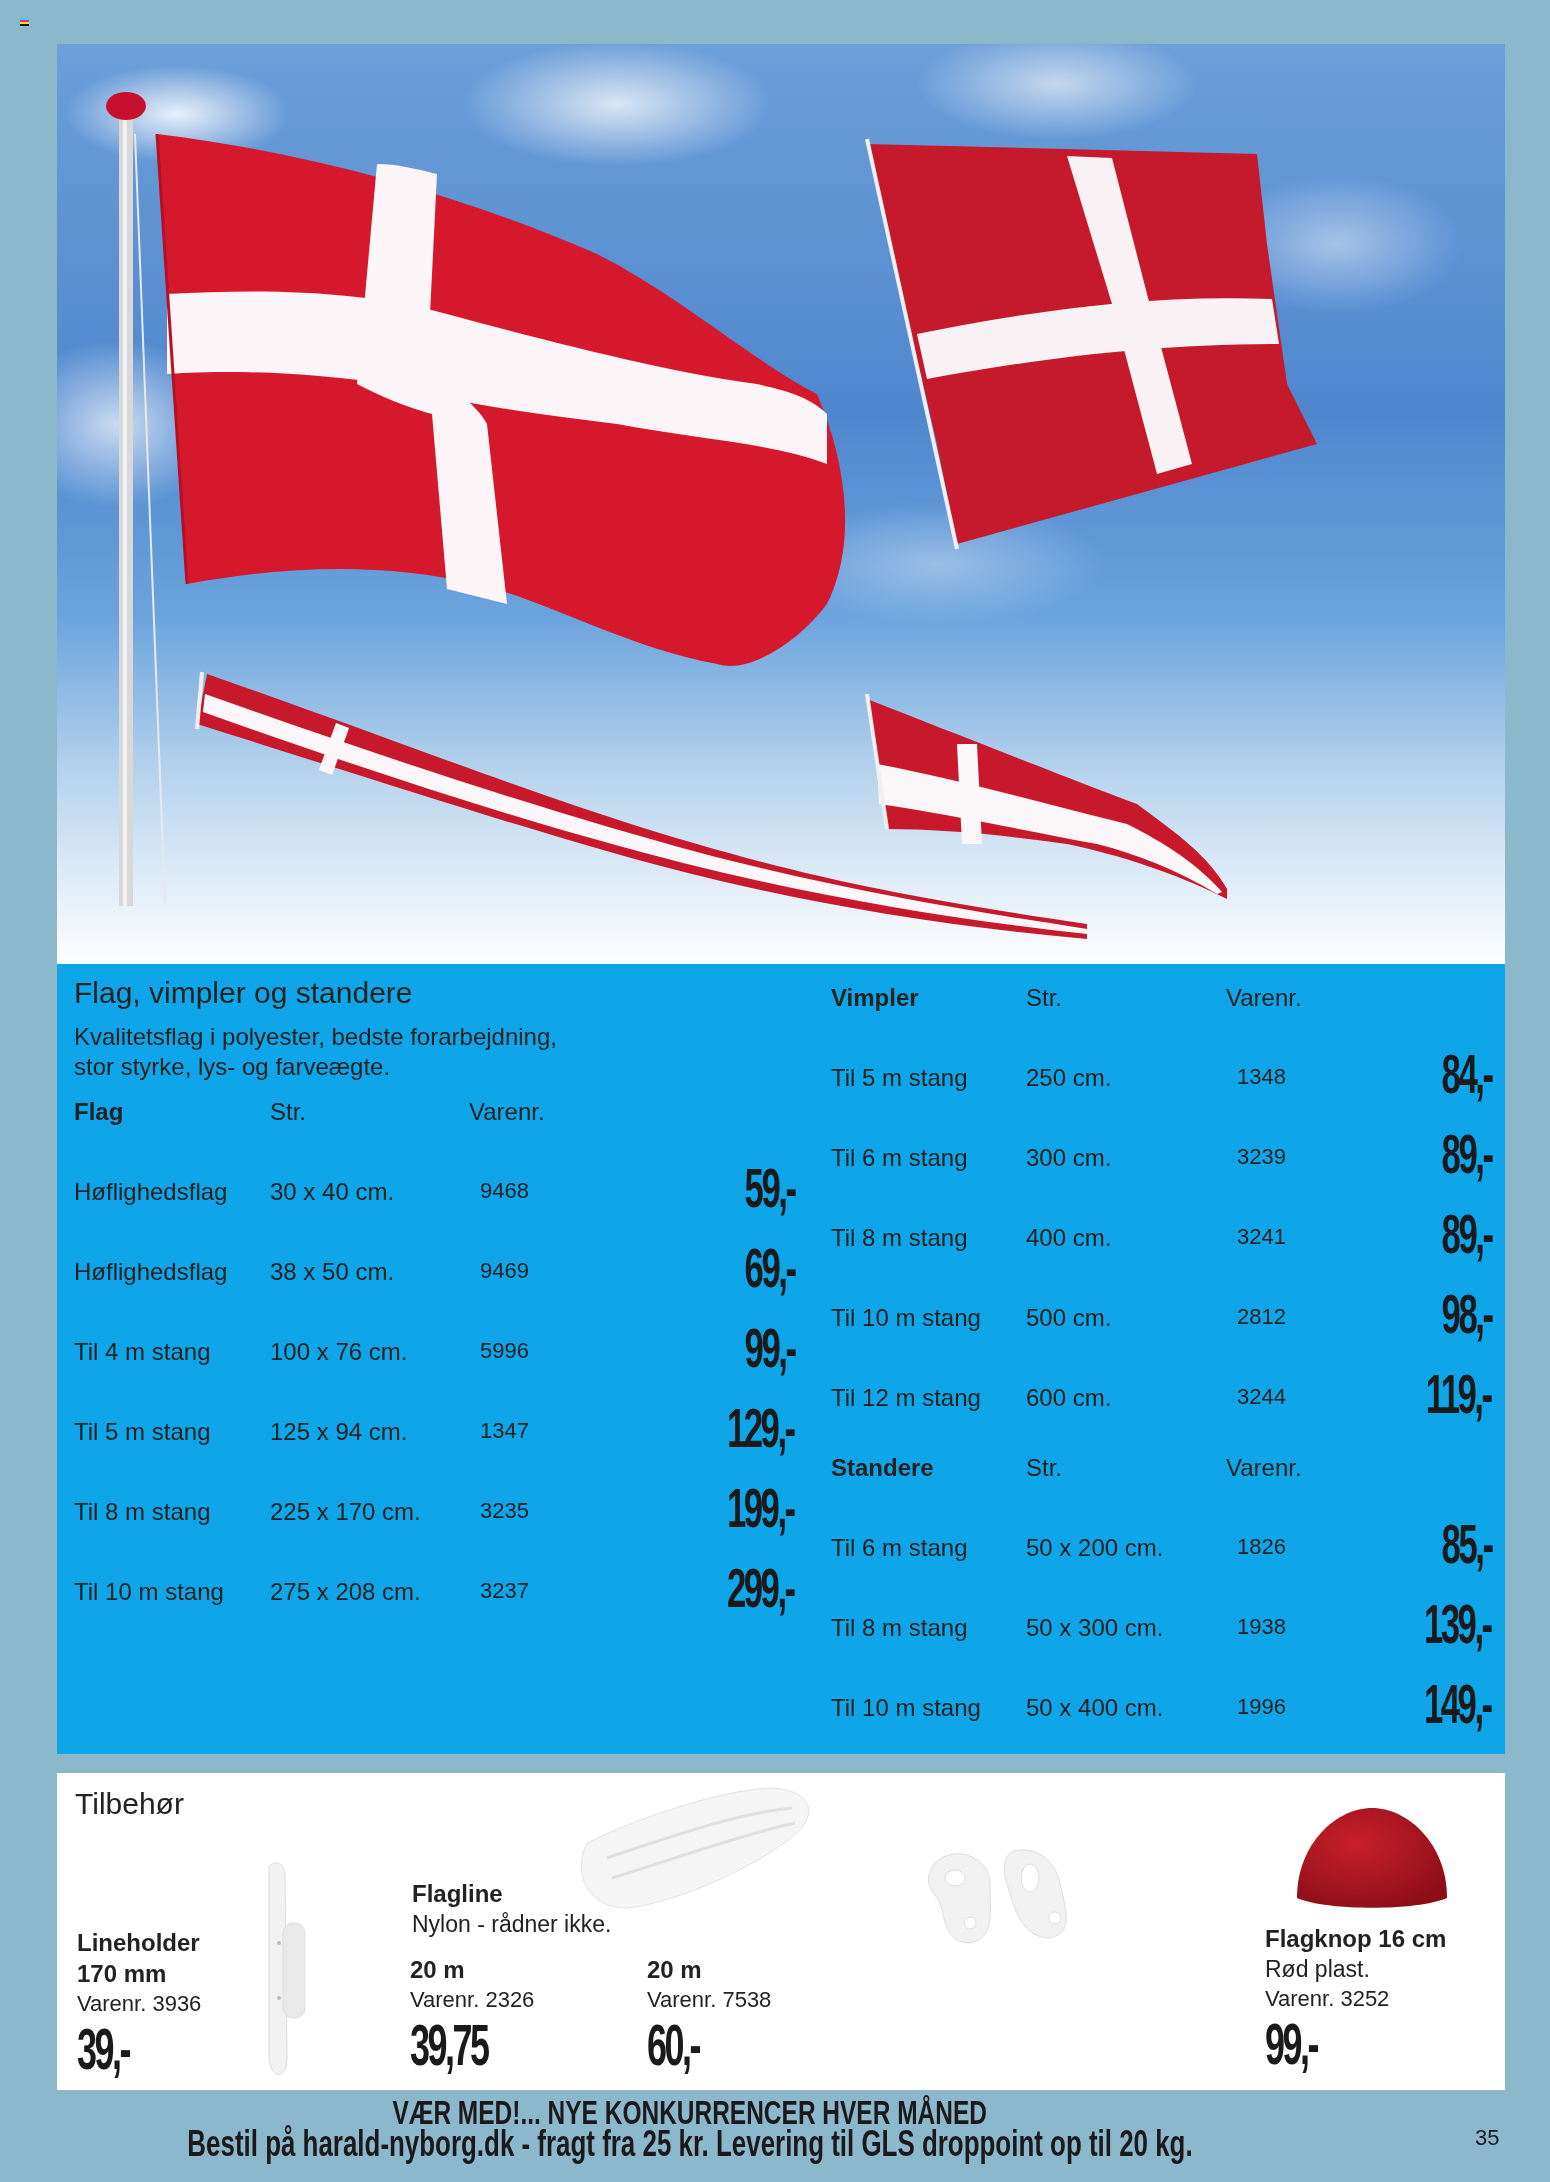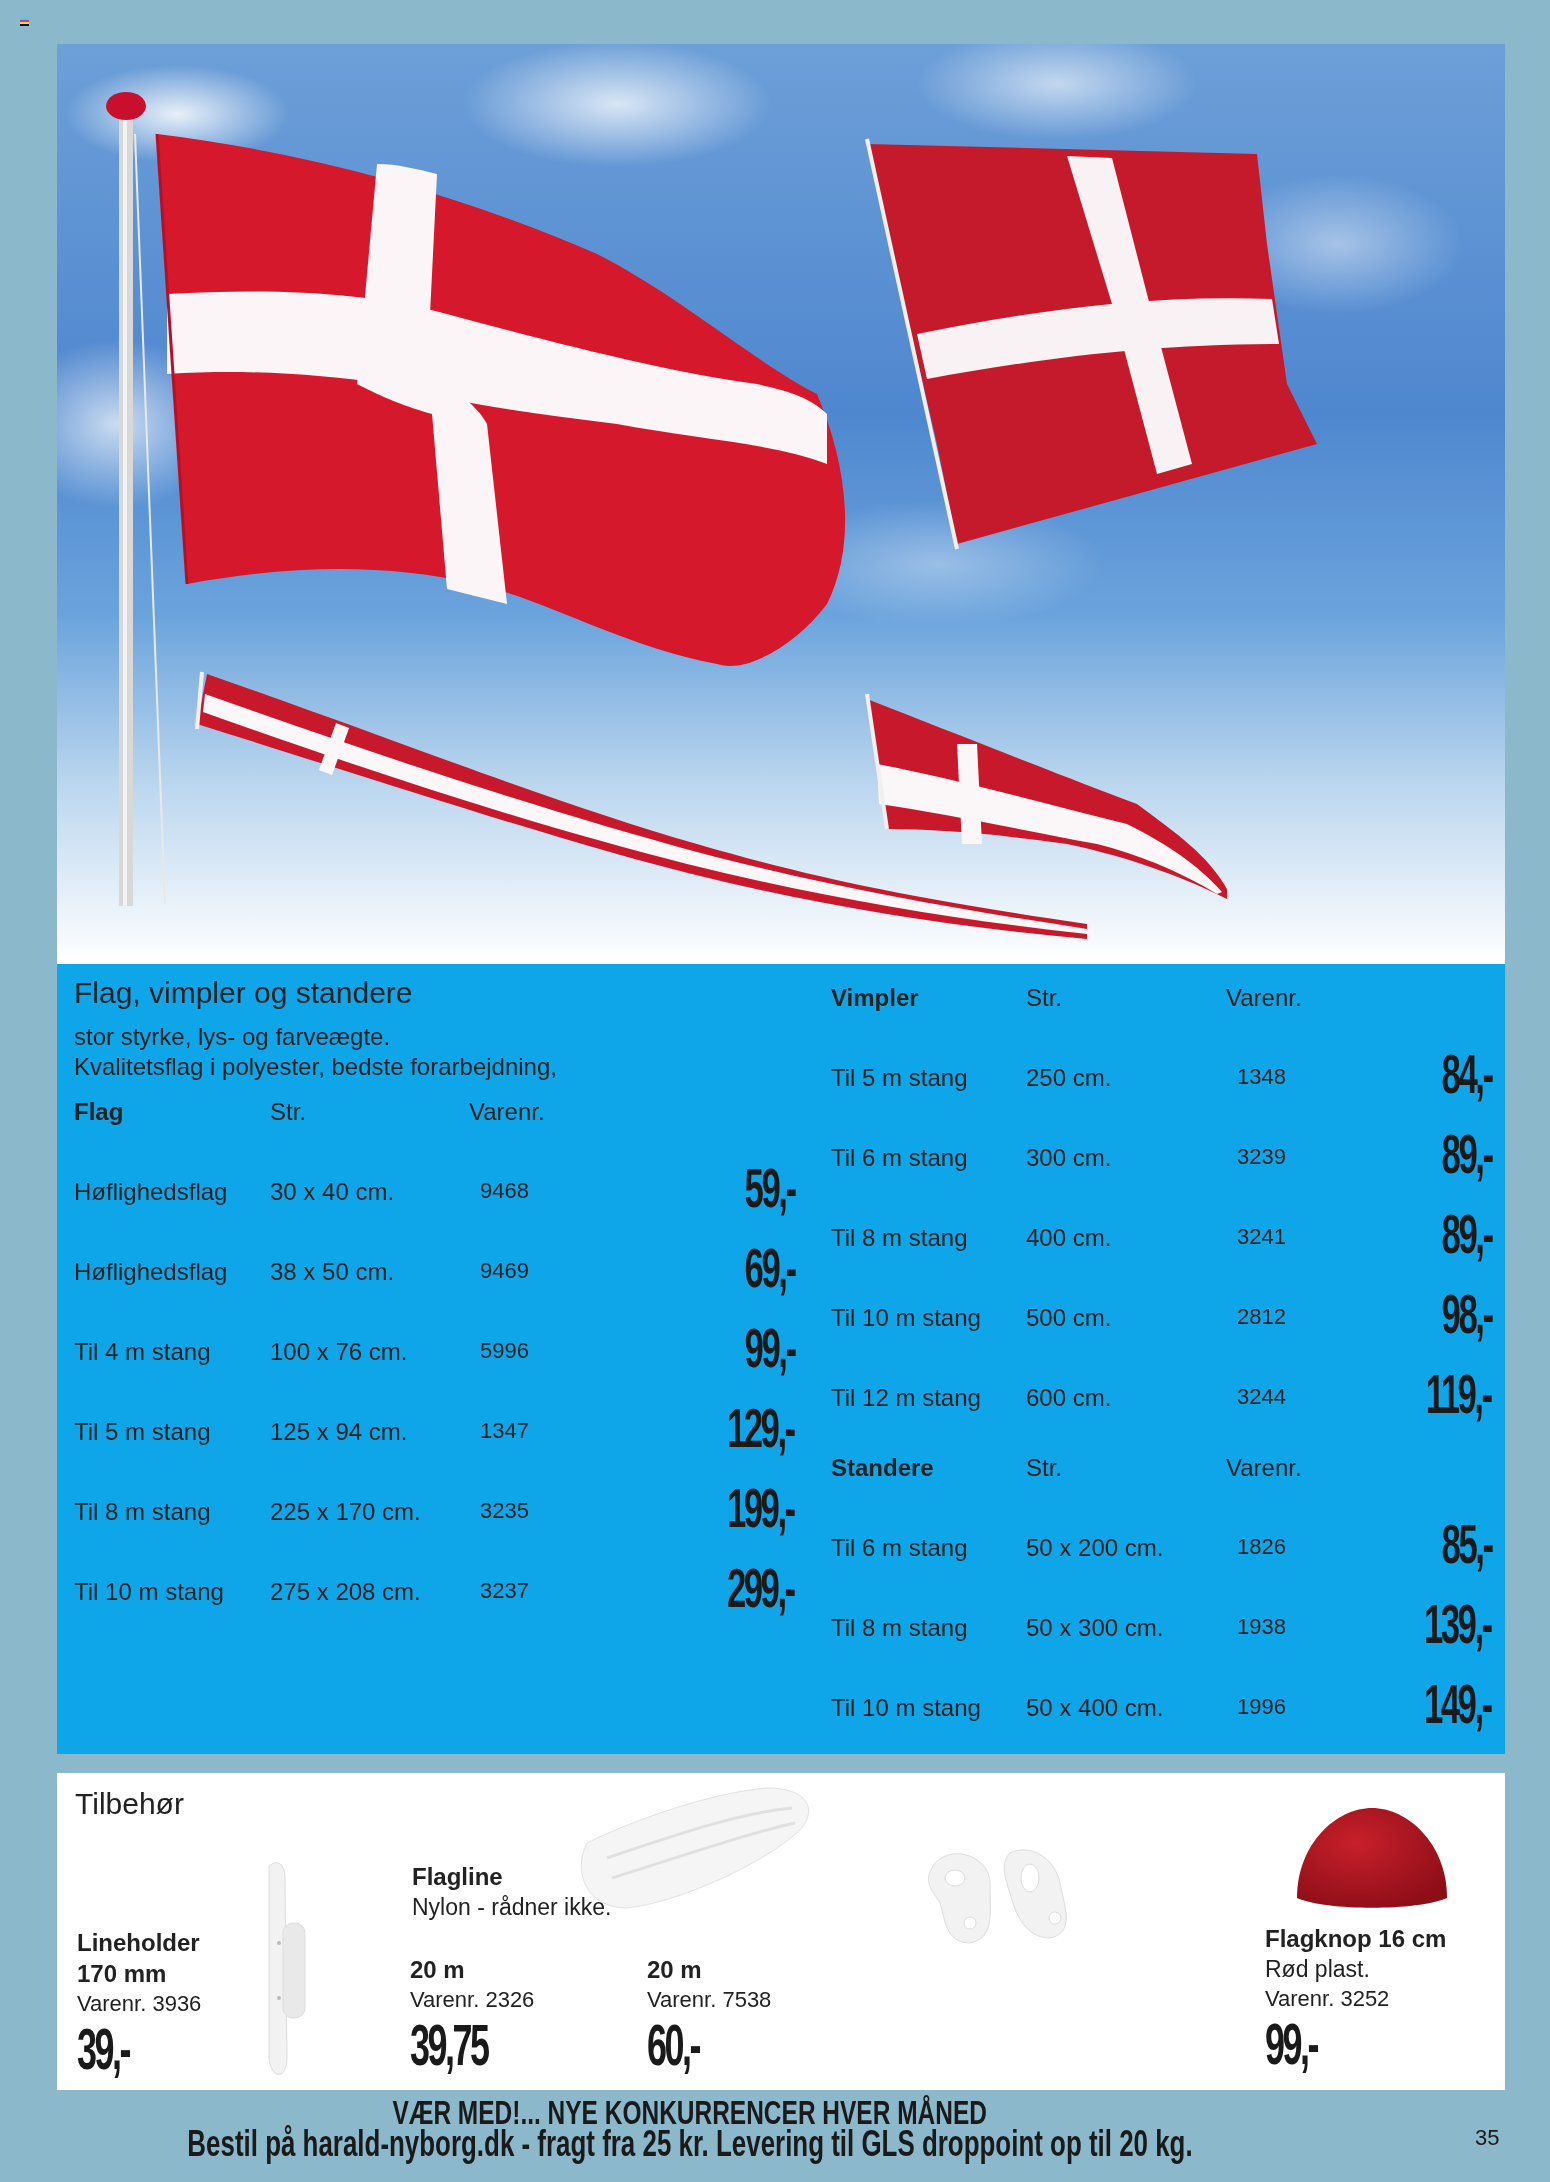--- a/index.html
+++ b/index.html
@@ -127,22 +127,22 @@
         <path d="M810 655 C 900 690, 1000 730, 1080 760 C 1120 790, 1150 810, 1170 845 L 1170 855 C 1130 835, 1080 815, 1010 800 C 940 790, 880 785, 830 785 Z" fill="#c8192c"></path>
         <path d="M820 720 C 900 735, 990 760, 1070 780 C 1110 800, 1140 820, 1165 848 L 1160 850 C 1120 826, 1080 810, 1040 800 C 960 785, 890 770, 822 760 Z" fill="#fbf6f7"></path>
         <path d="M900 700 L 920 700 L 925 800 L 905 800 Z" fill="#fbf6f7"></path>
         <line x1="810" y1="650" x2="830" y2="785" stroke="#f0f0f0" stroke-width="4"></line>
       </g>
     </svg>
   </div>
 
   <h1 class="section-title">Flag, vimpler og standere</h1>
   <div class="section-desc">
+    <div>Kvalitetsflag i polyester, bedste forarbejdning,</div>
     <div>stor styrke, lys- og farveægte.</div>
-    <div>Kvalitetsflag i polyester, bedste forarbejdning,</div>
   </div>
 
   <div class="tbl" style="left:17px; top:1054px; width:640px;">
     <div class="row hdr" style="top:0;">
       <span class="c1">Flag</span>
       <span class="c2" style="left:196px">Str.</span>
       <span class="c3" style="left:395px; font-size:24px">Varenr.</span>
     </div>
     <div class="row" style="top:80px; width:640px;">
       <span class="c1">Høflighedsflag</span>
@@ -282,21 +282,21 @@
     <path d="M10 95 C 10 40, 50 5, 85 5 C 120 5, 160 40, 160 95 C 130 108, 40 108, 10 95 Z" fill="url(#knobg)"></path>
   </svg>
 
   <div class="acc-item" style="left:20px; top:154px;">
     <div class="name">Lineholder</div>
     <div class="big">170 mm</div>
     <div class="varenr">Varenr. 3936</div>
     <div class="acc-price">39,-</div>
   </div>
 
-  <div class="acc-item" style="left:355px; top:88px;">
+  <div class="acc-item" style="left:355px; top:105px;">
     <div class="name">Flagline</div>
     <div class="sub">Nylon - rådner ikke.</div>
   </div>
   <div class="acc-item" style="left:353px; top:181px;">
     <div class="big">20 m</div>
     <div class="varenr">Varenr. 2326</div>
     <div class="acc-price">39,75</div>
   </div>
   <div class="acc-item" style="left:590px; top:181px;">
     <div class="big">20 m</div>

